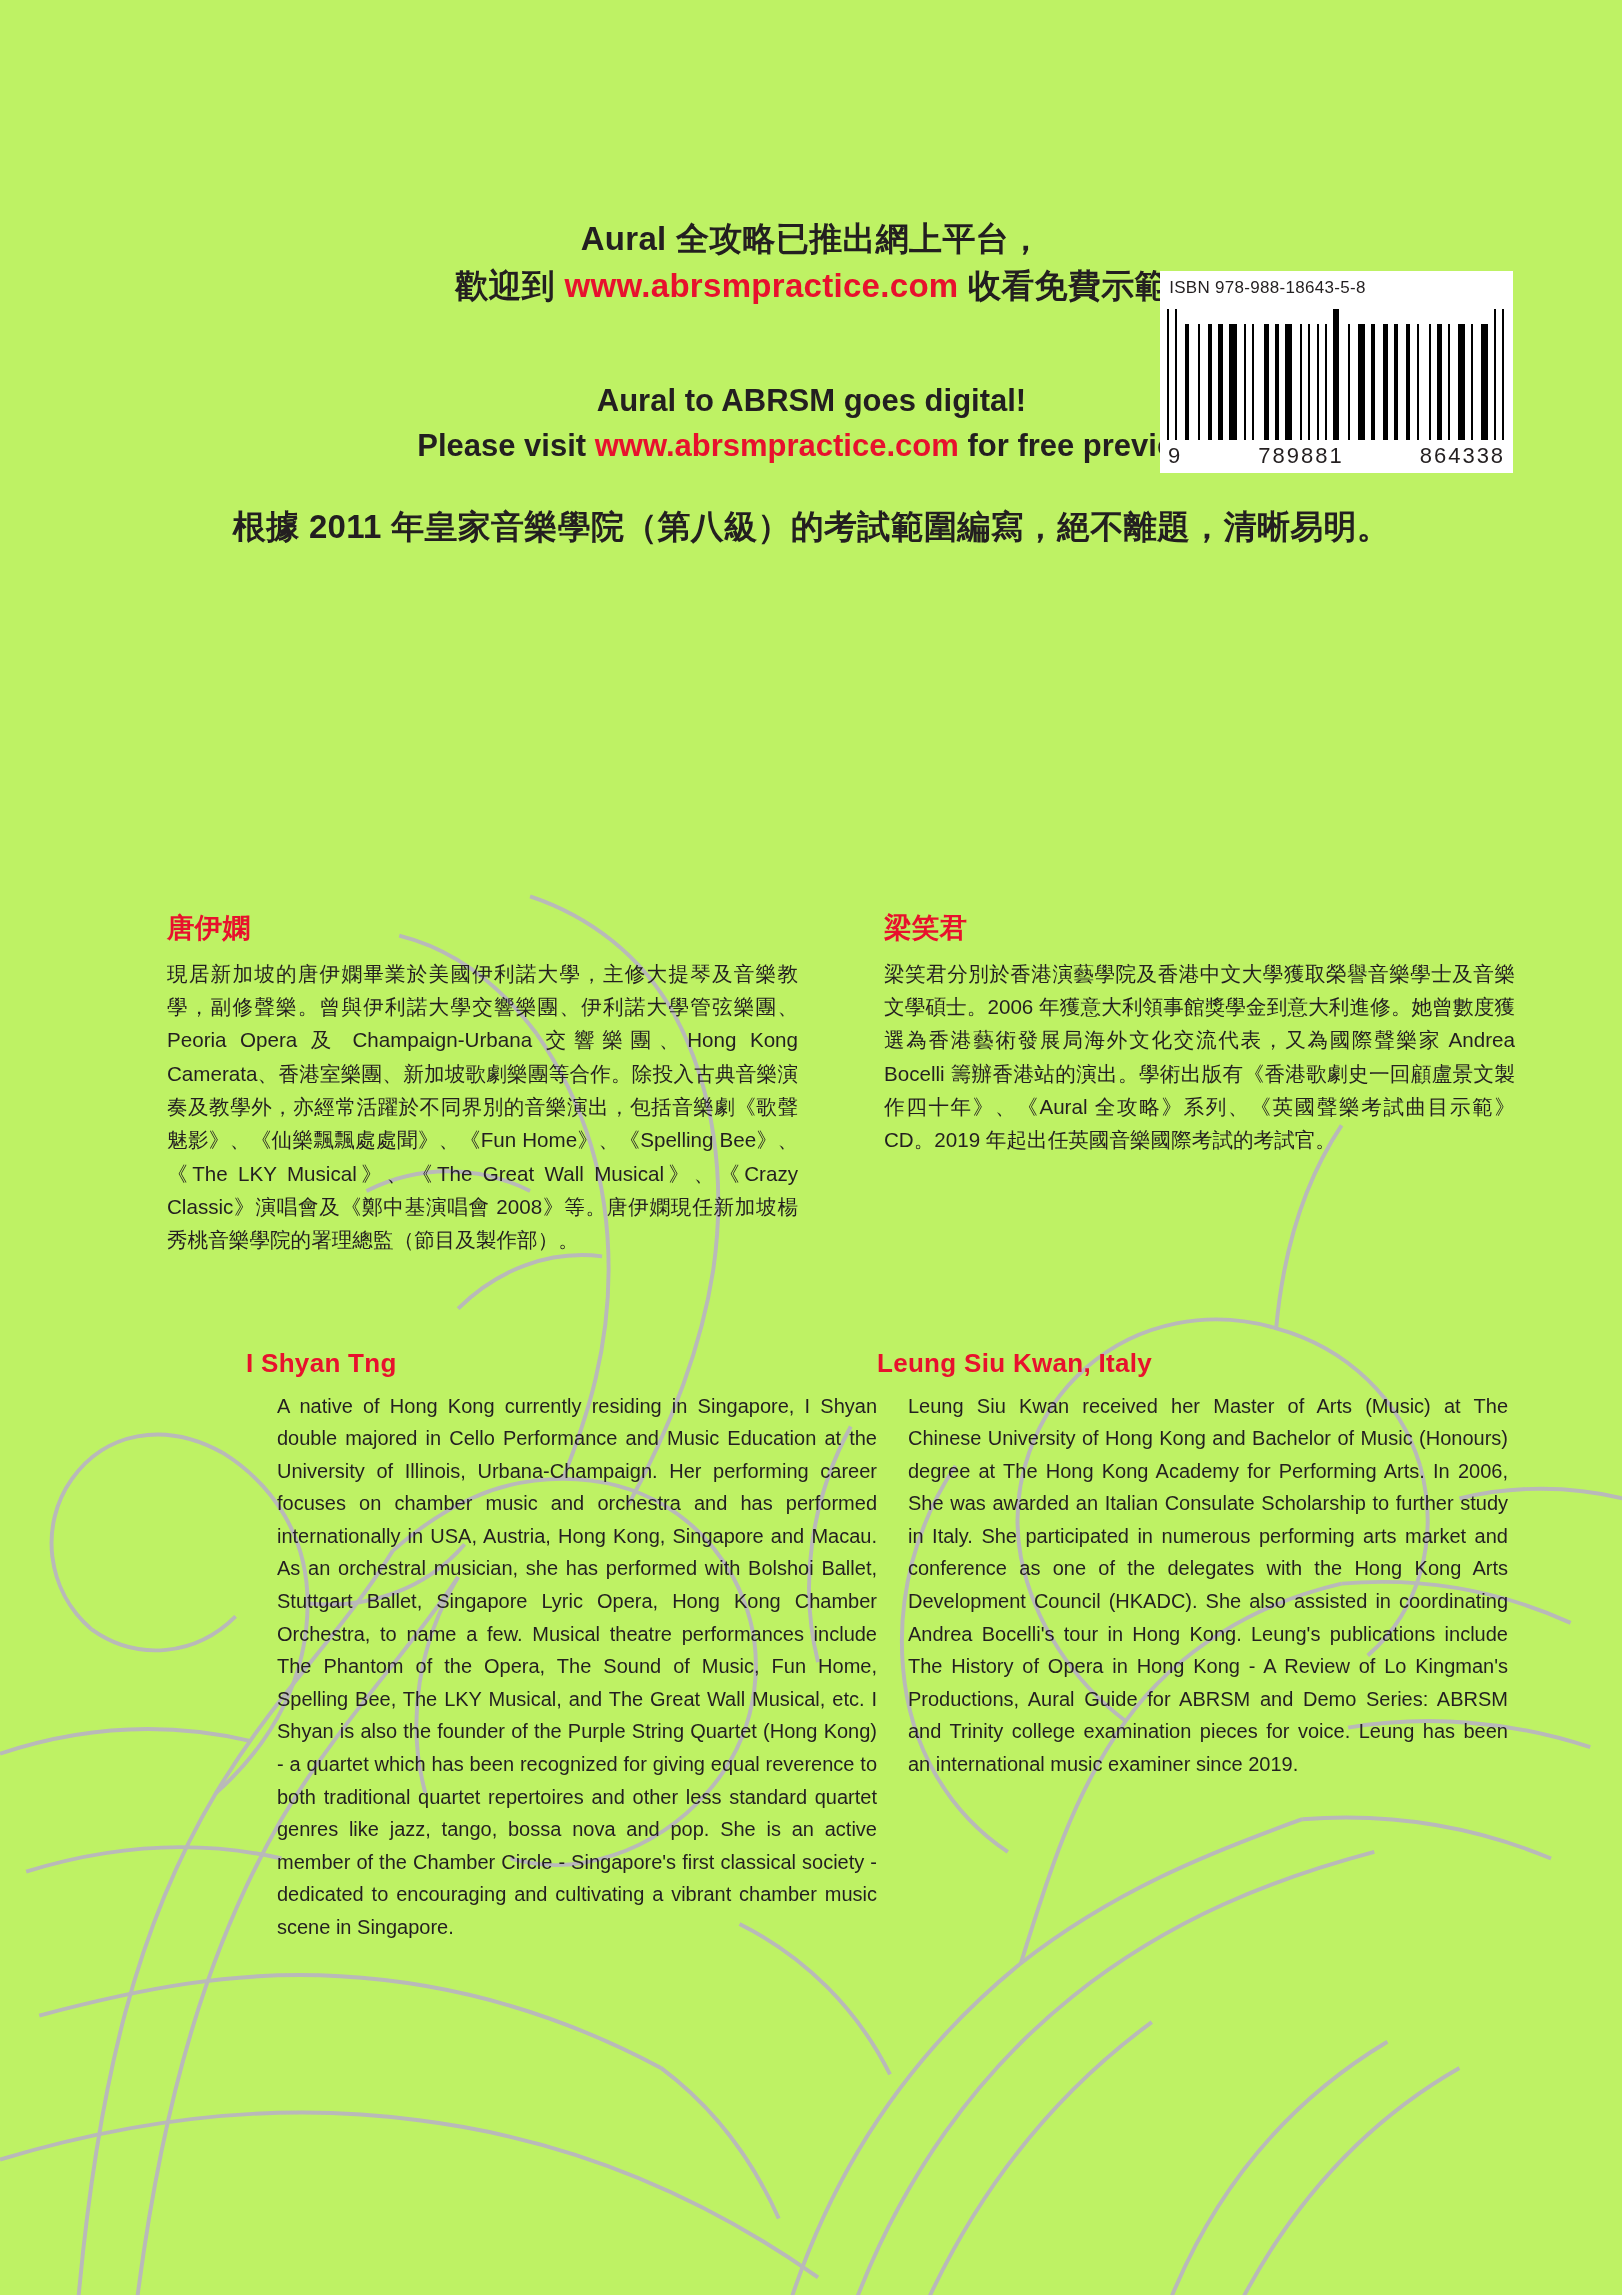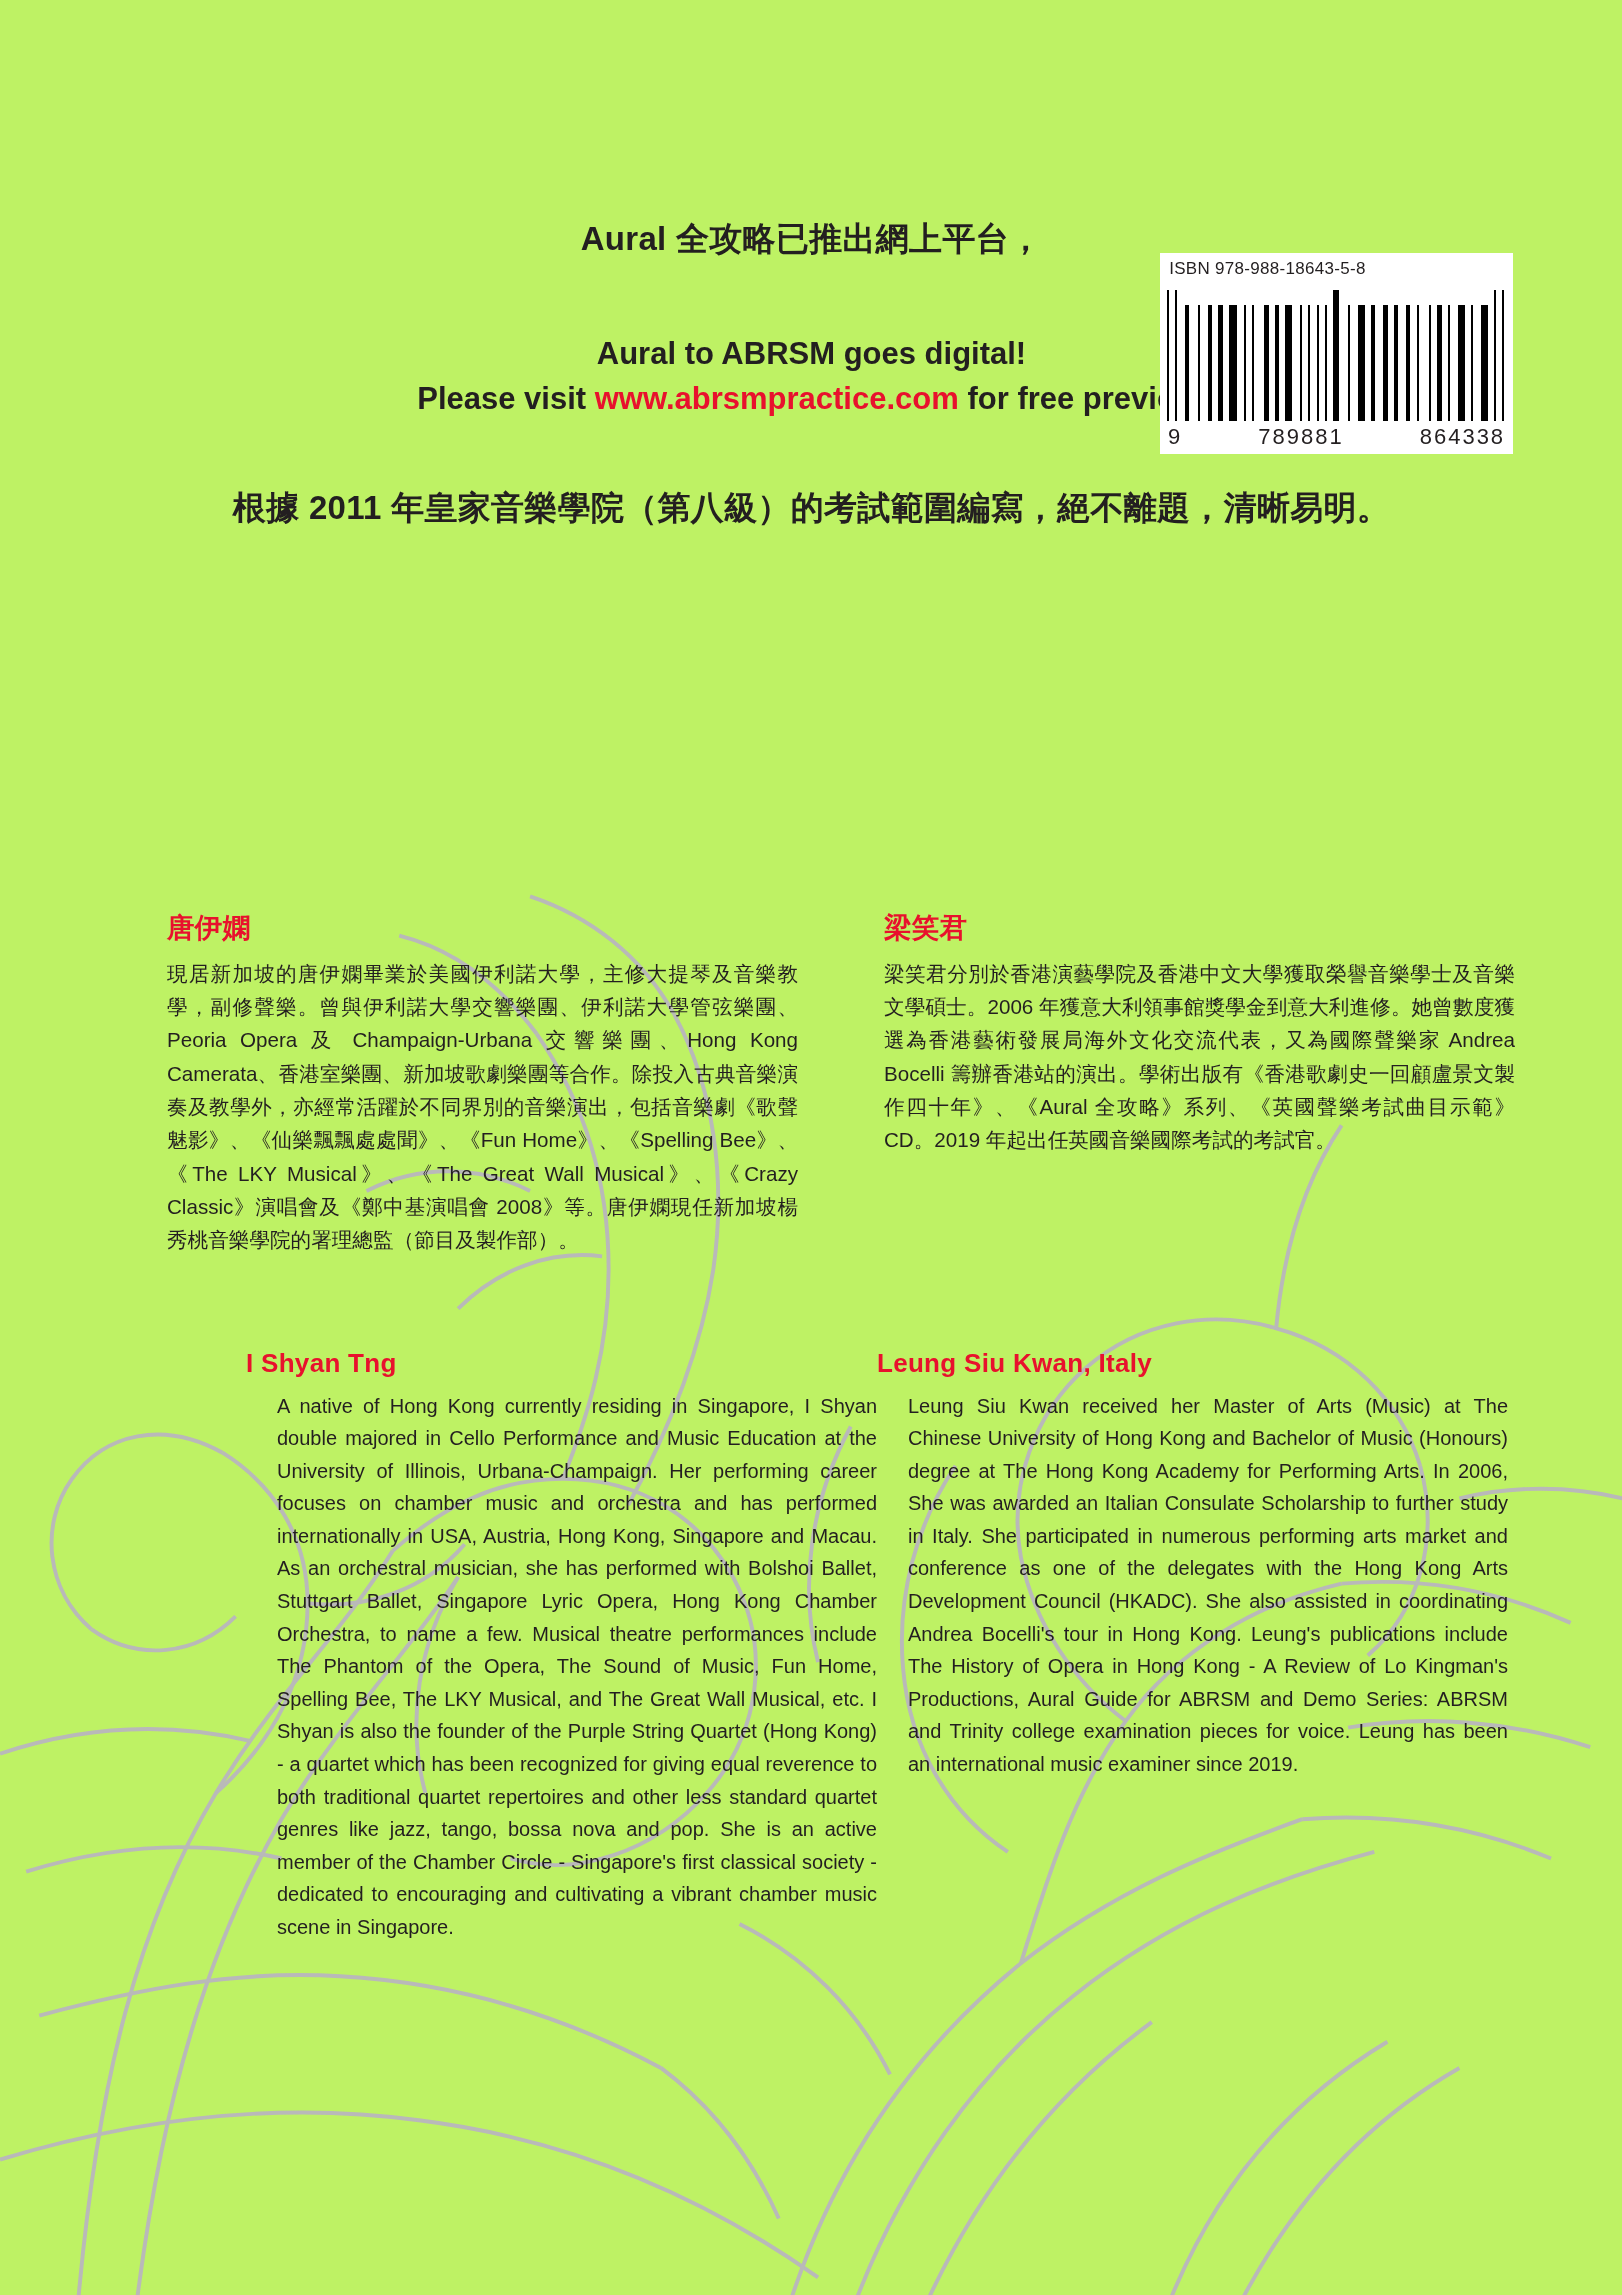--- a/index.html
+++ b/index.html
@@ -52,21 +52,21 @@
   .red {
     color: #e8112d;
   }
   .promo-en {
     margin-top: 69px;
     font-size: 31px;
     font-weight: bold;
     line-height: 1.45;
   }
   .promo-cn-note {
-    margin-top: 64px;
+    margin-top: 36px;
     font-size: 33px;
     font-weight: bold;
     letter-spacing: 0.3px;
   }
   
   .bios {
     position: absolute;
     top: 910px;
     left: 167px;
     width: 1348px;
@@ -191,20 +191,23 @@
       <path d="M560 640 C 640 600, 730 600, 810 640"></path>
     </g>
   </svg>
 
   <div class="content">
 
     <div class="promo">
       <div class="promo-line1">
         <span>Aural </span><span>全攻略已推出網上平台，</span>
       </div>
+      <div class="promo-line2">
+        <span>歡迎到 </span><span class="red">www.abrsmpractice.com</span><span> 收看免費示範</span>
+      </div>
 
       <div class="promo-en">
         <div>Aural to ABRSM goes digital!</div>
         <div>
           <span>Please visit </span><span class="red">www.abrsmpractice.com</span><span> for free preview.</span>
         </div>
       </div>
 
       <div class="promo-cn-note">根據 2011 年皇家音樂學院（第八級）的考試範圍編寫，絕不離題，清晰易明。</div>
     </div>

